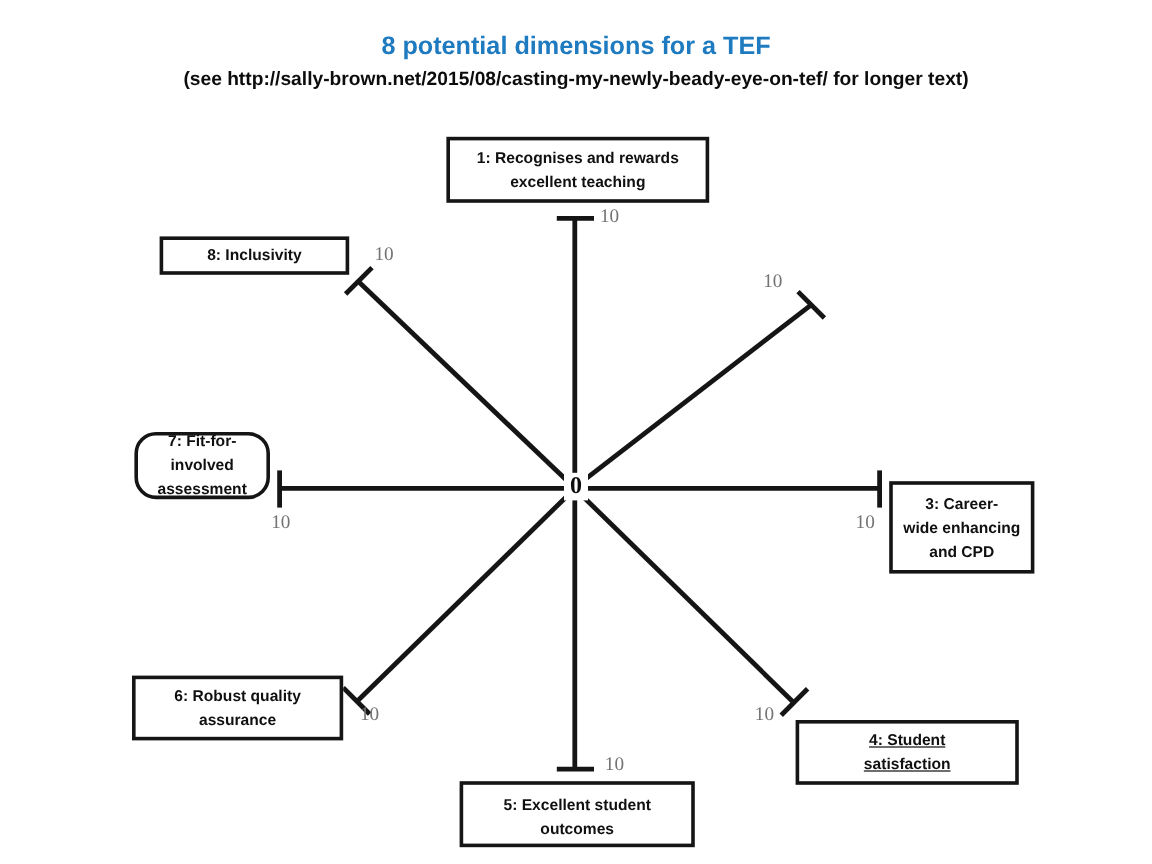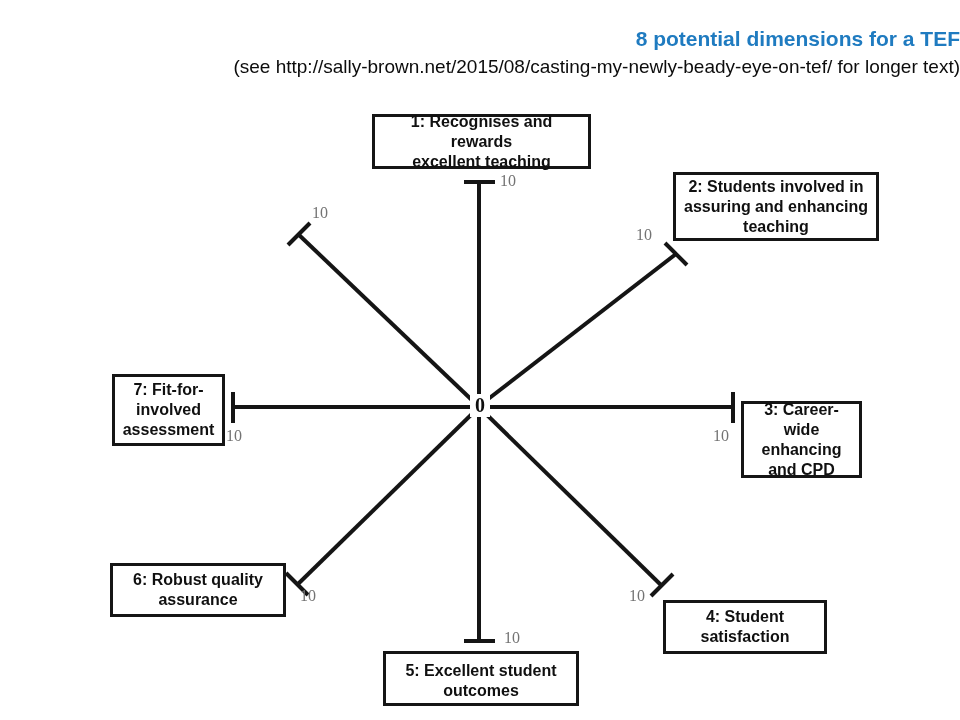--- a/index.html
+++ b/index.html
@@ -21,73 +21,73 @@
     width: 960px;
     height: 720px;
   }
 
   
   .title-block {
     position: absolute;
     left: 0;
     top: 26px;
     width: 960px;
-    text-align: right;
+    text-align: center;
   }
   .main-title {
     font-size: 21px;
     font-weight: bold;
     color: #1F7BC0;
     letter-spacing: 0px;
     line-height: 26px;
     white-space: nowrap;
   }
   .sub-title {
     margin-top: 4px;
-    font-size: 19px;
-    font-weight: normal;
+    font-size: 16px;
+    font-weight: bold;
     color: #0c0c0c;
     line-height: 22px;
     white-space: nowrap;
   }
 
   
   #diagram {
     position: absolute;
     left: 0; top: 0;
     width: 960px;
     height: 720px;
   }
 
   
   .dim-box {
     position: absolute;
     box-sizing: border-box;
     border: 3px solid #151515;
     background: #ffffff;
     color: #101010;
-    font-size: 16px;
+    font-size: 13px;
     font-weight: bold;
     line-height: 20px;
     text-align: center;
     display: flex;
     align-items: center;
     justify-content: center;
     padding: 2px 6px;
   }
   .dim-box span { display: block; width: 100%; }
 
   
   #box1 { left: 372px; top: 114px;  width: 219px; height: 55px; }
   #box2 { left: 673px; top: 172px;  width: 206px; height: 69px; }
   #box3 { left: 741px; top: 374px;  width: 121px; height: 77px; margin-top: 27px; }
-  #box4 { left: 663px; top: 600px;  width: 164px; height: 54px; }
+  #box4 { left: 663px; top: 600px;  width: 186px; height: 54px; text-decoration: underline; }
   #box5 { left: 383px; top: 651px;  width: 196px; height: 55px; align-items: flex-end; }
   #box6 { left: 110px; top: 563px;  width: 176px; height: 54px; }
-  #box7 { left: 112px; top: 374px;  width: 113px; height: 72px; }
+  #box7 { left: 112px; top: 360px;  width: 113px; height: 56px; border-radius: 18px; }
   #box8 { left: 133px; top: 197px;  width: 158px; height: 32px; }
 
   
   .tick-label {
     position: absolute;
     font-size: 16px;
     font-weight: normal;
     color: #737373;
     font-family: "Liberation Serif", serif;
     white-space: nowrap;
@@ -165,27 +165,20 @@
   <div class="tick-label" id="tick7">10</div>
   <div class="tick-label" id="tick8">10</div>
 
   <div class="dim-box" id="box1">
     <div>
       <span>1: Recognises and rewards</span>
       <span>excellent teaching</span>
     </div>
   </div>
 
-  <div class="dim-box" id="box2">
-    <div>
-      <span>2: Students involved in</span>
-      <span>assuring and enhancing</span>
-      <span>teaching</span>
-    </div>
-  </div>
 
   <div class="dim-box" id="box3">
     <div>
       <span>3: Career-</span>
       <span>wide enhancing</span>
       <span>and CPD</span>
     </div>
   </div>
 
   <div class="dim-box" id="box4">
@@ -210,14 +203,19 @@
   </div>
 
   <div class="dim-box" id="box7">
     <div>
       <span>7: Fit-for-</span>
       <span>involved</span>
       <span>assessment</span>
     </div>
   </div>
 
+  <div class="dim-box" id="box8">
+    <div>
+      <span>8: Inclusivity</span>
+    </div>
+  </div>
 
 </div>
 
 </body></html>

